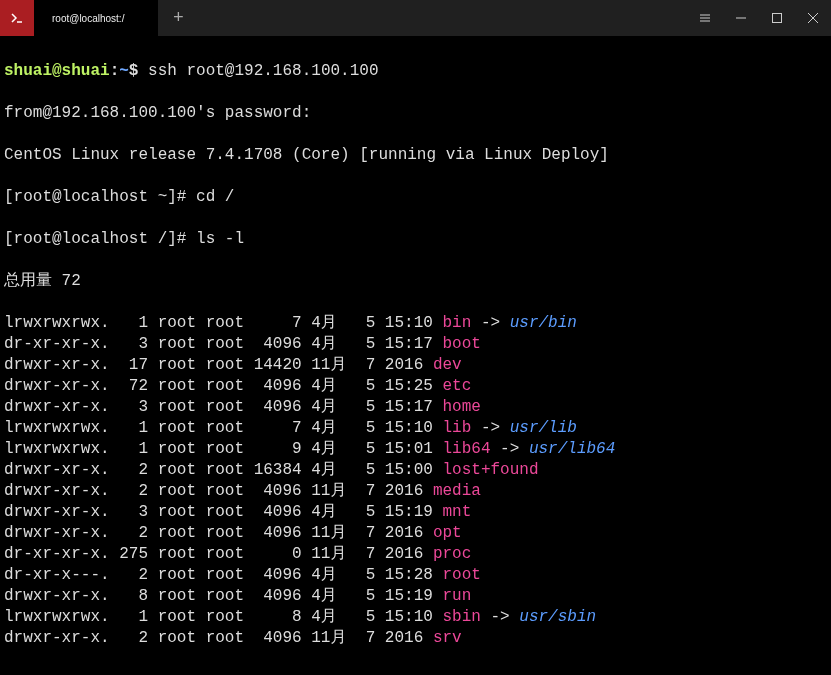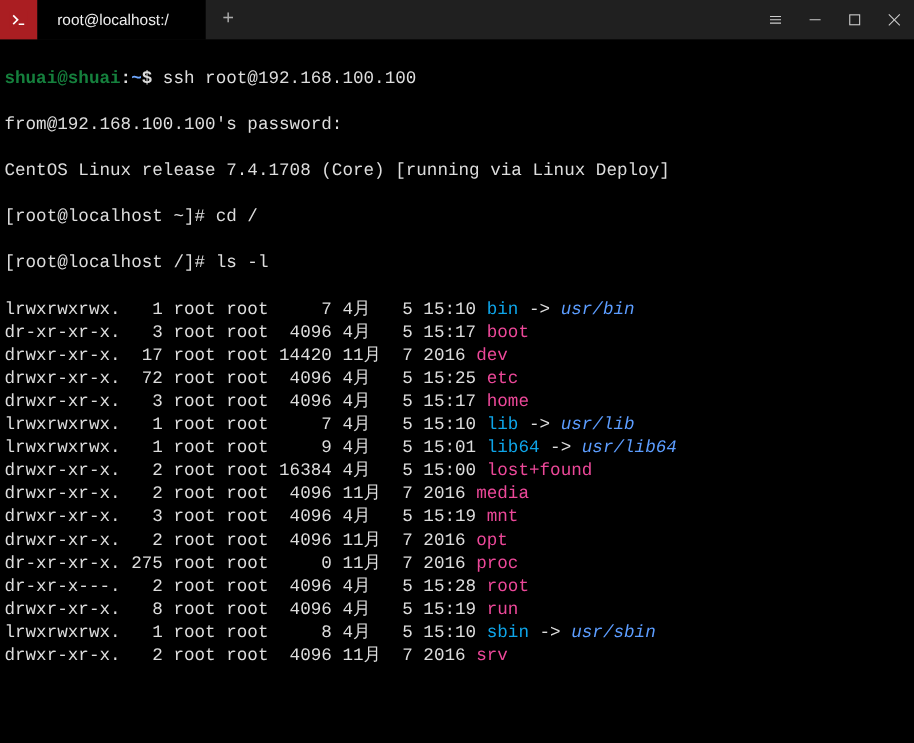--- a/index.html
+++ b/index.html
@@ -1,31 +1,31 @@
 <!DOCTYPE html>
 <html><head>
 <meta charset="utf-8">
 <style>
 * { margin:0; padding:0; box-sizing:border-box; }
 body { background:#fff; font-family:"Consolas","Courier New",monospace; width:831px; }
 .window { width:831px; background:#000; }
 .titlebar { height:36px; background:#202020; display:flex; align-items:stretch; color:#ccc; }
 .titlebar-icon { width:34px; display:flex; align-items:center; justify-content:center; background:#AA1E22; }
 .titlebar-icon svg { width:16px; height:16px; }
-.tab { background:#000; color:#eee; display:flex; align-items:center; padding:0 34px 0 18px; font-size:14px; font-family:sans-serif; position:relative; }
+.tab { background:#000; color:#eee; display:flex; align-items:center; padding:0 34px 0 18px; font-size:10px; font-family:sans-serif; position:relative; }
 .plus-btn { width:40px; display:flex; align-items:center; justify-content:center; font-size:18px; color:#aaa; cursor:pointer; }
 .titlebar-spacer { flex:1; }
 .winbtn { width:36px; display:flex; align-items:center; justify-content:center; color:#ccc; cursor:pointer; }
 .winbtn svg { width:12px; height:12px; }
 .terminal { padding:4px 4px 10px 4px; background:#000; font-size:16px; line-height:21px; color:#ddd; white-space:pre; position:relative; }
-.prompt-user { color:#15803d; font-weight:bold; }
+.prompt-user { color:#bef264; font-weight:bold; }
 .prompt-colon { color:#ddd; font-weight:bold; }
 .prompt-path { color:#6fa8ff; font-weight:bold; }
 .dir { color:#ec4899; }
-.link { color:#0ea5e9; }
+.link { color:#ec4899; }
 .linktarget-dir { color:#5c9dff;font-style:italic; }
 .row { display:block; }
 </style>
 </head>
 <body>
 
 <div class="window">
 
   <div class="titlebar">
     <div class="titlebar-icon">
@@ -64,18 +64,19 @@
         </svg>
     </div>
   </div>
 
   <div class="terminal">
 <span class="row"><span class="prompt-user">shuai@shuai</span><span class="prompt-colon">:</span><span class="prompt-path">~</span><span class="prompt-colon">$ </span><span>ssh root@192.168.100.100</span></span>
 <span class="row">from@192.168.100.100's password:</span>
 <span class="row">CentOS Linux release 7.4.1708 (Core) [running via Linux Deploy]</span>
 <span class="row">[root@localhost ~]# cd /</span>
 <span class="row">[root@localhost /]# ls -l</span>
+<span class="row">总用量 72</span>
 <div id="file-list"><span class="row"><span>lrwxrwxrwx.   1 root root     7 4月   5 15:10 </span><span class="link">bin</span><span> -&gt; </span><span class="linktarget-dir">usr/bin</span></span><span class="row"><span>dr-xr-xr-x.   3 root root  4096 4月   5 15:17 </span><span class="dir">boot</span></span><span class="row"><span>drwxr-xr-x.  17 root root 14420 11月  7 2016 </span><span class="dir">dev</span></span><span class="row"><span>drwxr-xr-x.  72 root root  4096 4月   5 15:25 </span><span class="dir">etc</span></span><span class="row"><span>drwxr-xr-x.   3 root root  4096 4月   5 15:17 </span><span class="dir">home</span></span><span class="row"><span>lrwxrwxrwx.   1 root root     7 4月   5 15:10 </span><span class="link">lib</span><span> -&gt; </span><span class="linktarget-dir">usr/lib</span></span><span class="row"><span>lrwxrwxrwx.   1 root root     9 4月   5 15:01 </span><span class="link">lib64</span><span> -&gt; </span><span class="linktarget-dir">usr/lib64</span></span><span class="row"><span>drwxr-xr-x.   2 root root 16384 4月   5 15:00 </span><span class="dir">lost+found</span></span><span class="row"><span>drwxr-xr-x.   2 root root  4096 11月  7 2016 </span><span class="dir">media</span></span><span class="row"><span>drwxr-xr-x.   3 root root  4096 4月   5 15:19 </span><span class="dir">mnt</span></span><span class="row"><span>drwxr-xr-x.   2 root root  4096 11月  7 2016 </span><span class="dir">opt</span></span><span class="row"><span>dr-xr-xr-x. 275 root root     0 11月  7 2016 </span><span class="dir">proc</span></span><span class="row"><span>dr-xr-x---.   2 root root  4096 4月   5 15:28 </span><span class="dir">root</span></span><span class="row"><span>drwxr-xr-x.   8 root root  4096 4月   5 15:19 </span><span class="dir">run</span></span><span class="row"><span>lrwxrwxrwx.   1 root root     8 4月   5 15:10 </span><span class="link">sbin</span><span> -&gt; </span><span class="linktarget-dir">usr/sbin</span></span><span class="row"><span>drwxr-xr-x.   2 root root  4096 11月  7 2016 </span><span class="dir">srv</span></span></div>
 
 
     
   </div>
 </div>
 
 </body></html>

